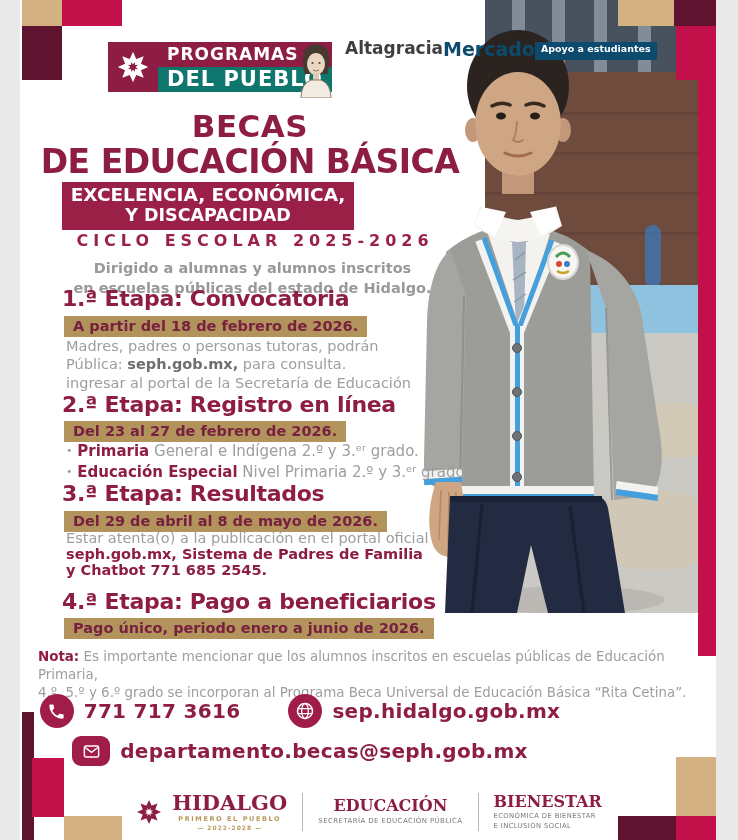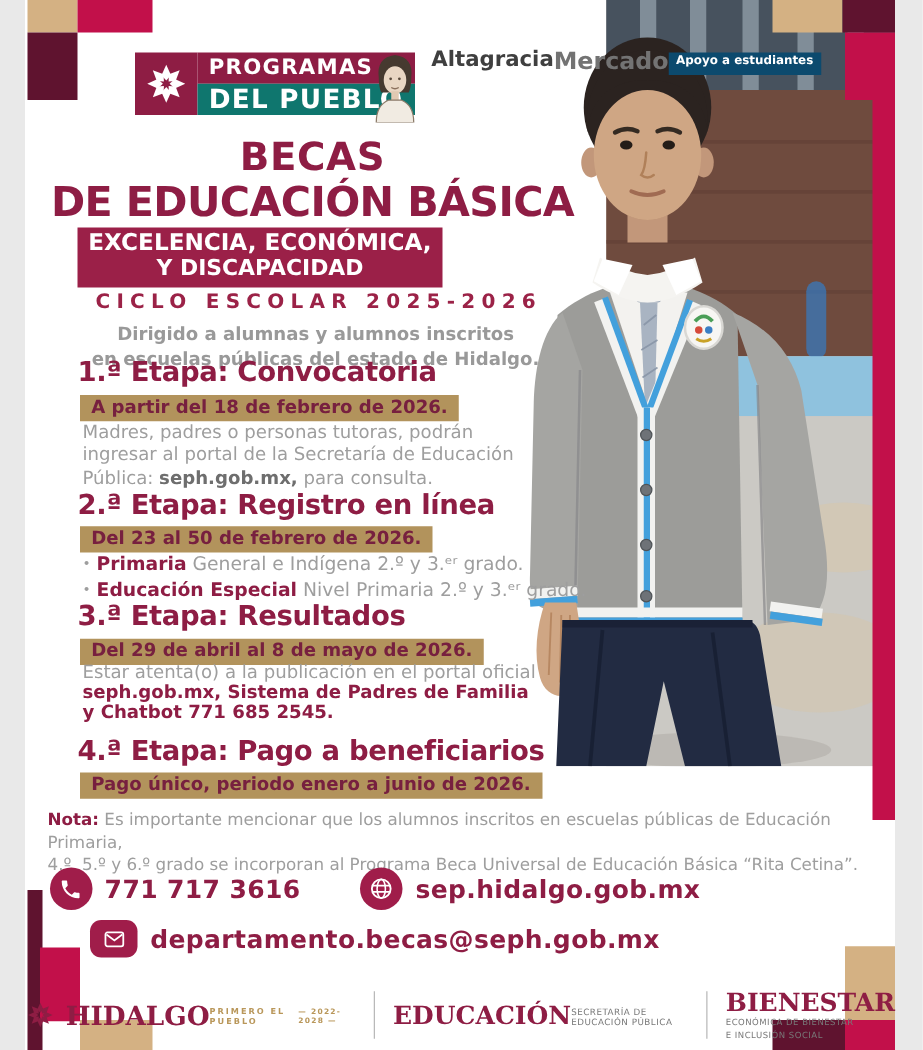--- a/index.html
+++ b/index.html
@@ -16,21 +16,21 @@
 
   
   .logo-prog{left:92px;top:42px;display:flex;margin-left:16px;}
   .lp-icon{width:50px;height:50px;background:#8e1d44;display:flex;align-items:center;justify-content:center;}
   .lp-col{display:flex;flex-direction:column;}
   .lp-row1{background:#8e1d44;color:#fff;font-weight:bold;font-size:17px;letter-spacing:1px;padding:0 9px;line-height:25px;height:25px;}
   .lp-row2{background:#0f766e;color:#fff;font-weight:bold;font-size:21px;letter-spacing:1px;padding:0 9px;line-height:25px;height:25px;width:fit-content;}
   .alta{left:293px;top:40px;display:flex;gap:6px;align-items:flex-start;}
   .alta-col{display:flex;flex-direction:row;}
   .alta-first{color:#3f3f3f;font-weight:bold;font-size:17px;line-height:1.05;}
-  .alta-last{color:#737373;font-weight:bold;font-size:19px;line-height:1.05;text-align:center;}
+  .alta-last{color:#0c4a6e;font-weight:bold;font-size:19px;line-height:1.05;text-align:center;}
   .alta-badge{background:#0c4a6e;color:#fff;font-weight:bold;font-size:9.5px;padding:1px 6px 2px;margin-top:2px;width:fit-content;}
 
   
   .title{left:30px;top:109px;width:440px;text-align:center;color:#8e1d44;font-weight:bold;line-height:1.12;}
   .title-l1{font-size:31px;letter-spacing:.5px;}
   .title-l2{font-size:33px;letter-spacing:-.5px;}
   .banner{left:62px;top:182px;width:292px;background:#9b2048;color:#fff;text-align:center;font-weight:bold;padding:3px 0 5px;line-height:1.12;}
   .banner-l1{font-size:18.5px;}
   .banner-l2{font-size:17.5px;}
   .ciclo{left:35px;top:231px;width:440px;text-align:center;color:#9b2247;font-size:16px;font-weight:bold;letter-spacing:5px;}
@@ -57,25 +57,25 @@
   .crow2{top:736px;text-align:center;}
   .contact{display:flex;align-items:center;gap:10px;}
   .cicon{width:34px;height:34px;border-radius:50%;background:#a01d4a;display:flex;align-items:center;justify-content:center;flex:none;}
   .cicon.square{border-radius:9px;width:38px;height:30px;}
   .ctext{color:#8e1d44;font-weight:bold;font-size:20px;letter-spacing:.3px;}
 
   
   .footer{position:absolute;left:20px;top:792px;width:696px;display:flex;justify-content:center;align-items:center;gap:15px;z-index:3;}
   .f-sep{width:1px;height:38px;background:#b9b9b9;}
   .f-hid{display:flex;gap:8px;align-items:center;}
-  .f-col-center{display:flex;flex-direction:row;align-items:center;}
+  .f-col-center{display:flex;flex-direction:column;align-items:center;}
   .f-col-left{display:flex;flex-direction:column;align-items:flex-start;}
   .f-name{font-family:"DejaVu Serif",serif;color:#8e1d44;font-weight:bold;line-height:1;}
   .f-name-lg{font-size:21px;}
-  .f-name-md{font-size:20px;}
+  .f-name-md{font-size:16px;}
   .f-tag{color:#b9975a;font-size:6.5px;font-weight:bold;letter-spacing:1.6px;margin-top:2px;}
   .f-years{color:#b9975a;font-size:6px;letter-spacing:1px;margin-top:1px;font-weight:bold;}
   .f-sub{color:#787878;font-size:7px;letter-spacing:.4px;margin-top:3px;}
   .f-sub2{color:#787878;font-size:6.8px;letter-spacing:.4px;margin-top:2px;}
 </style>
 </head>
 <body>
 
 <div class="poster">
   <div class="paper"></div>
@@ -235,26 +235,26 @@
   <div class="abs content ciclo">CICLO ESCOLAR 2025-2026</div>
   <div class="abs content intro">
     <div>Dirigido a alumnas y alumnos inscritos</div>
     <div>en escuelas públicas del estado de Hidalgo.</div>
   </div>
 
   <div class="stage-head content" style="top:286px;">1.ª Etapa: Convocatoria</div>
   <div class="badge content" style="top:316px;">A partir del 18 de febrero de 2026.</div>
   <div class="body-txt content" style="top:337px;">
     <div>Madres, padres o personas tutoras, podrán</div>
+    <div><span>Pública: </span><span class="inb">seph.gob.mx,</span><span> para consulta.</span></div>
     <div>ingresar al portal de la Secretaría de Educación</div>
-    <div><span>Pública: </span><span class="inb">seph.gob.mx,</span><span> para consulta.</span></div>
   </div>
 
   <div class="stage-head content" style="top:392px;">2.ª Etapa: Registro en línea</div>
-  <div class="badge content" style="top:421px;">Del 23 al 50 de febrero de 2026.</div>
+  <div class="badge content" style="top:421px;">Del 23 al 27 de febrero de 2026.</div>
   <div class="body-txt bullets content" style="top:441px;">
     <div><span class="bdot">•</span> <b>Primaria</b><span> General e Indígena 2.º y 3.ᵉʳ grado.</span></div>
     <div><span class="bdot">•</span> <b>Educación Especial</b><span> Nivel Primaria 2.º y 3.ᵉʳ grado.</span></div>
   </div>
 
   <div class="stage-head content" style="top:481px;">3.ª Etapa: Resultados</div>
   <div class="badge content" style="top:511px;">Del 29 de abril al 8 de mayo de 2026.</div>
   <div class="body-txt s3b content" style="top:530px;">
     <div>Estar atenta(o) a la publicación en el portal oficial</div>
     <div class="mline">seph.gob.mx, Sistema de Padres de Familia</div>

